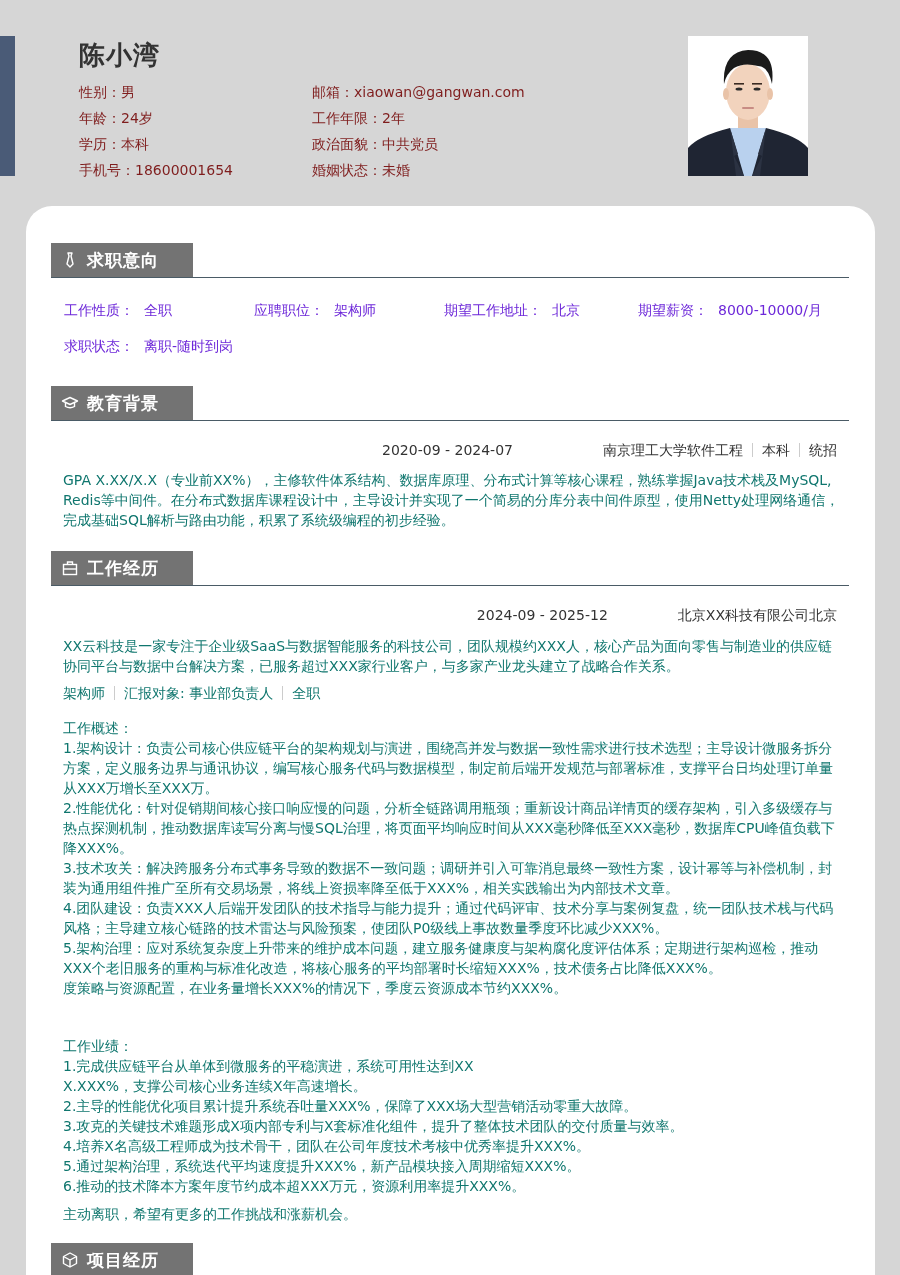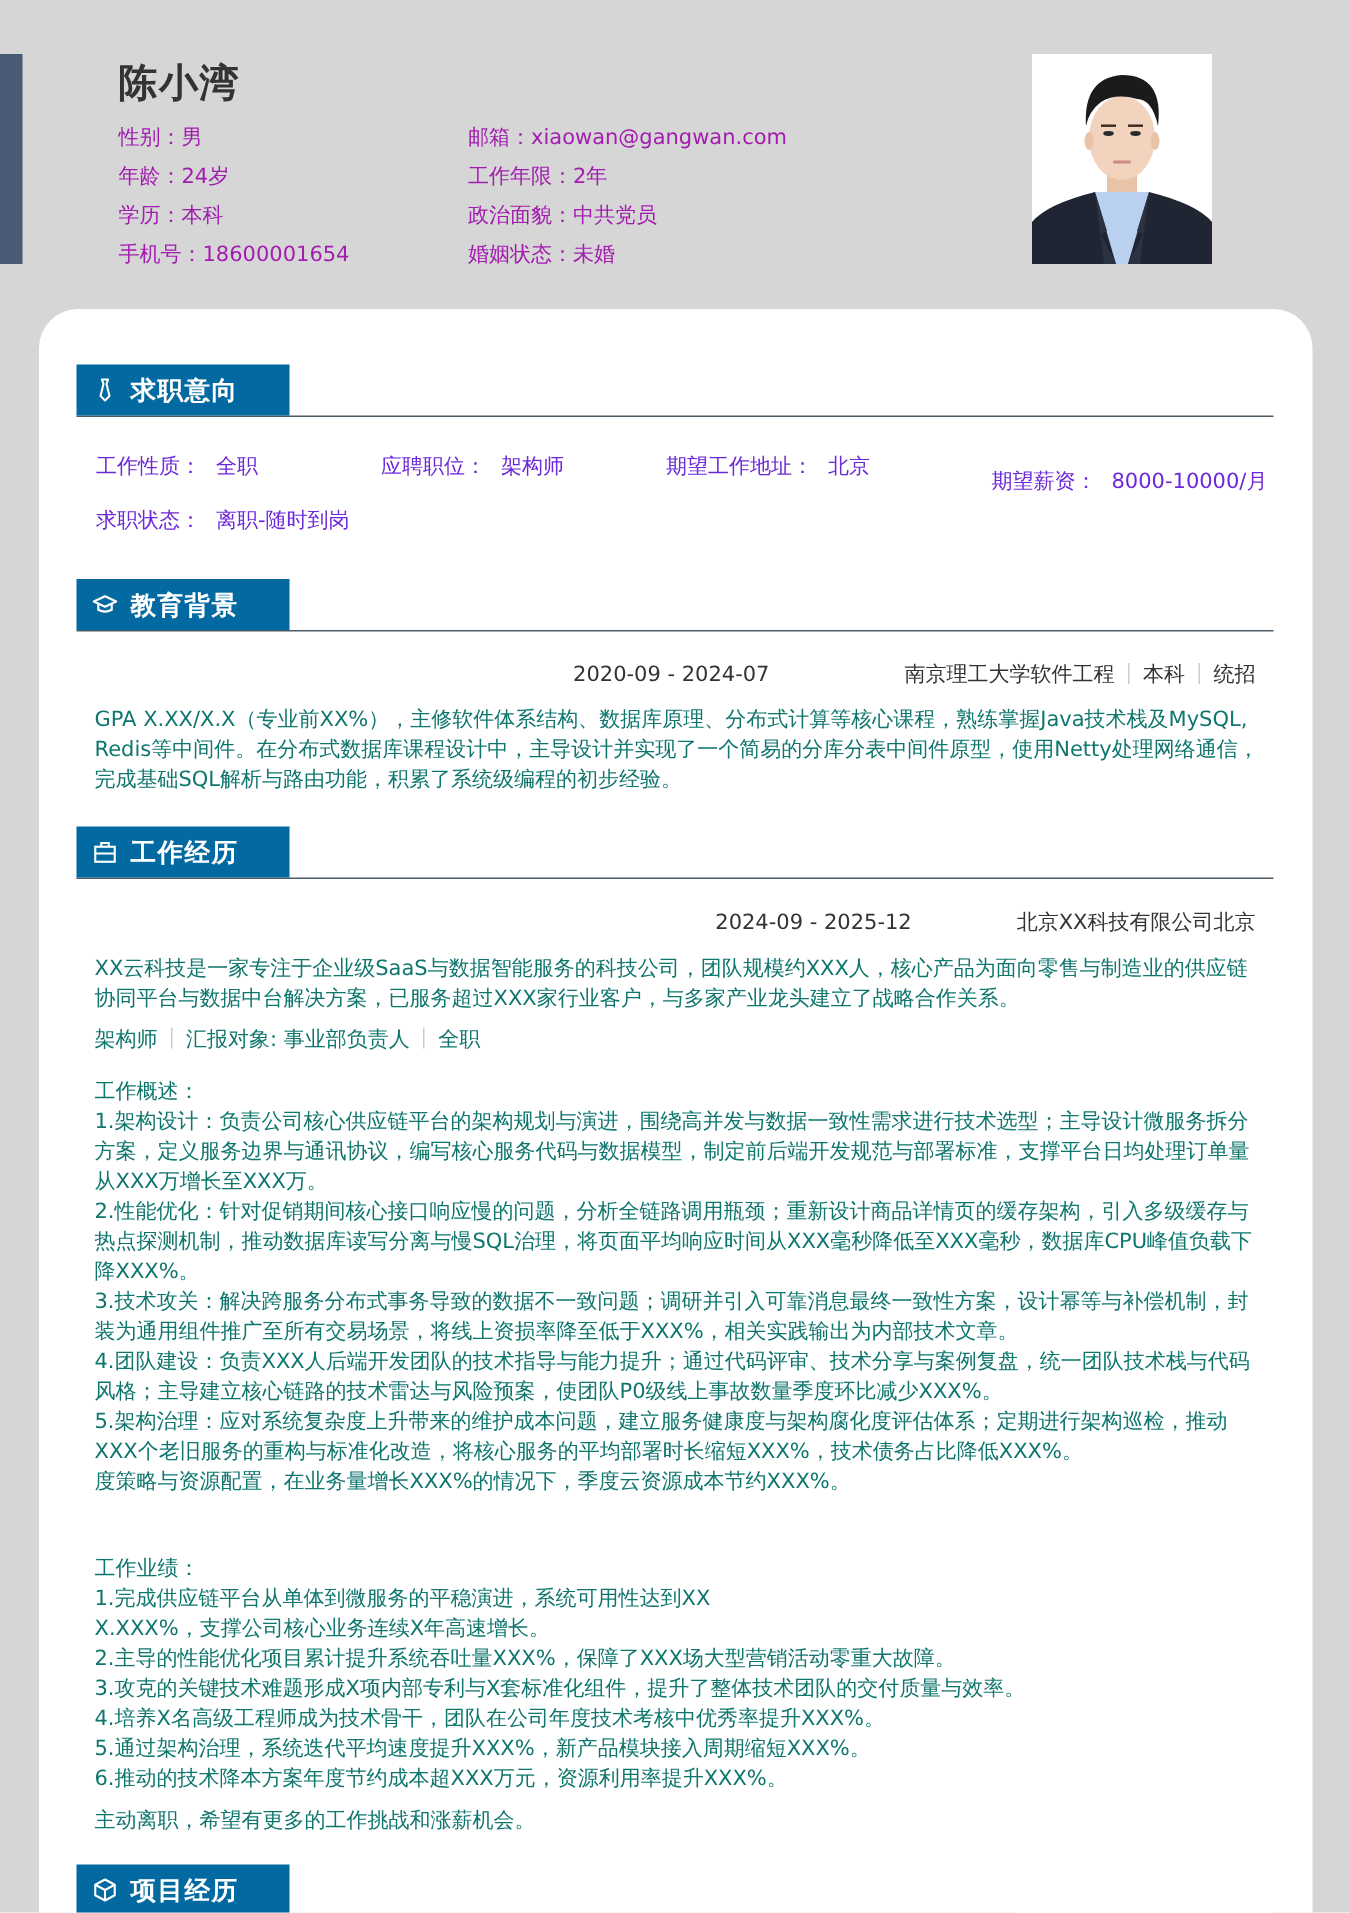--- a/index.html
+++ b/index.html
@@ -12,39 +12,39 @@
   }
   .side-bar {
     position: absolute; left: 0; top: 36px; width: 15px; height: 140px;
     background: #4a5b77;
   }
   .header { position: absolute; left: 0; top: 0; width: 874px; height: 206px; }
   .name {
     position: absolute; left: 79px; top: 38px;
     font-size: 26px; font-weight: bold; color: #333; letter-spacing: 1px;
   }
-  .info-col { position: absolute; top: 80px; font-size: 14px; color: #a21caf; }
+  .info-col { position: absolute; top: 80px; font-size: 14px; color: #7f1d1d; }
   .info-col.left { left: 79px; }
   .info-col.right { left: 312px; }
   .info-row { height: 26px; line-height: 24px; white-space: nowrap; }
   .photo {
     position: absolute; left: 688px; top: 36px; width: 120px; height: 140px;
     background: #ffffff; overflow: hidden;
   }
   .card {
     position: absolute; left: 26px; top: 206px; width: 849px; height: 1100px;
     background: #ffffff; border-radius: 26px 26px 0 0;
   }
   .section-head {
     position: absolute; left: 25px; width: 798px; height: 35px;
     border-bottom: 1.5px solid #4a5b66;
   }
   .section-tab {
     position: absolute; left: 0; top: 0; width: 142px; height: 34px;
-    background: #0369a1; color: #fff; display: flex; align-items: center;
+    background: #737373; color: #fff; display: flex; align-items: center;
     padding-left: 10px; font-size: 17px; font-weight: bold; letter-spacing: 1px;
   }
   .section-tab .icon { width: 18px; height: 18px; margin-right: 8px; display: inline-flex; }
   .section-tab .icon svg { width: 18px; height: 18px; }
   .row3 {
     position: absolute; left: 37px; width: 774px; font-size: 14px; color: #333;
     display: flex; justify-content: flex-end; height: 20px; line-height: 20px;
   }
   .sep { display: inline-block; width: 1px; height: 14px; background: #ccc; margin: 0 9px; vertical-align: -2px; }
   .intent-item { position: absolute; font-size: 14px; color: #6d28d9; white-space: nowrap; }
@@ -112,21 +112,21 @@
             <path d="M7 2 L11 2 L10 5 L12 13 L9 16 L6 13 L8 5 Z" fill="none" stroke="#fff" stroke-width="1.4" stroke-linejoin="round"></path>
           </svg>
       </span>
       <span>求职意向</span>
     </div>
   </div>
 
   <div class="intent-item" style="left:38px; top:96px;"><span class="lbl">工作性质：</span><span>全职</span></div>
   <div class="intent-item" style="left:228px; top:96px;"><span class="lbl">应聘职位：</span><span>架构师</span></div>
   <div class="intent-item" style="left:418px; top:96px;"><span class="lbl">期望工作地址：</span><span>北京</span></div>
-  <div class="intent-item" style="left:635px; top:96px;margin-top:10px;"><span class="lbl">期望薪资：</span><span>8000-10000/月</span></div>
+  <div class="intent-item" style="left:612px; top:96px;"><span class="lbl">期望薪资：</span><span>8000-10000/月</span></div>
   <div class="intent-item" style="left:38px; top:132px;"><span class="lbl">求职状态：</span><span>离职-随时到岗</span></div>
 
   <div class="section-head" style="top:180px;">
     <div class="section-tab">
       <span class="icon">
         <svg viewBox="0 0 18 18">
             <path d="M1.5 7 L9 3.5 L16.5 7 L9 10.5 Z" fill="none" stroke="#fff" stroke-width="1.4" stroke-linejoin="round"></path>
             <path d="M4.5 8.5 L4.5 12.5 Q9 15 13.5 12.5 L13.5 8.5" fill="none" stroke="#fff" stroke-width="1.4"></path>
           </svg>
       </span>

